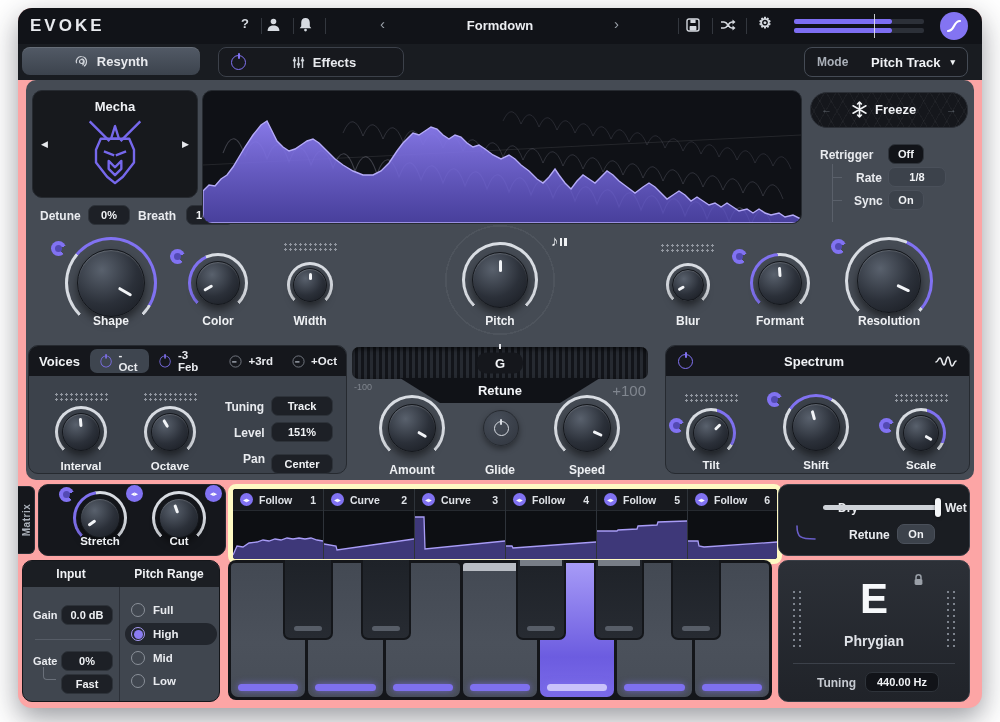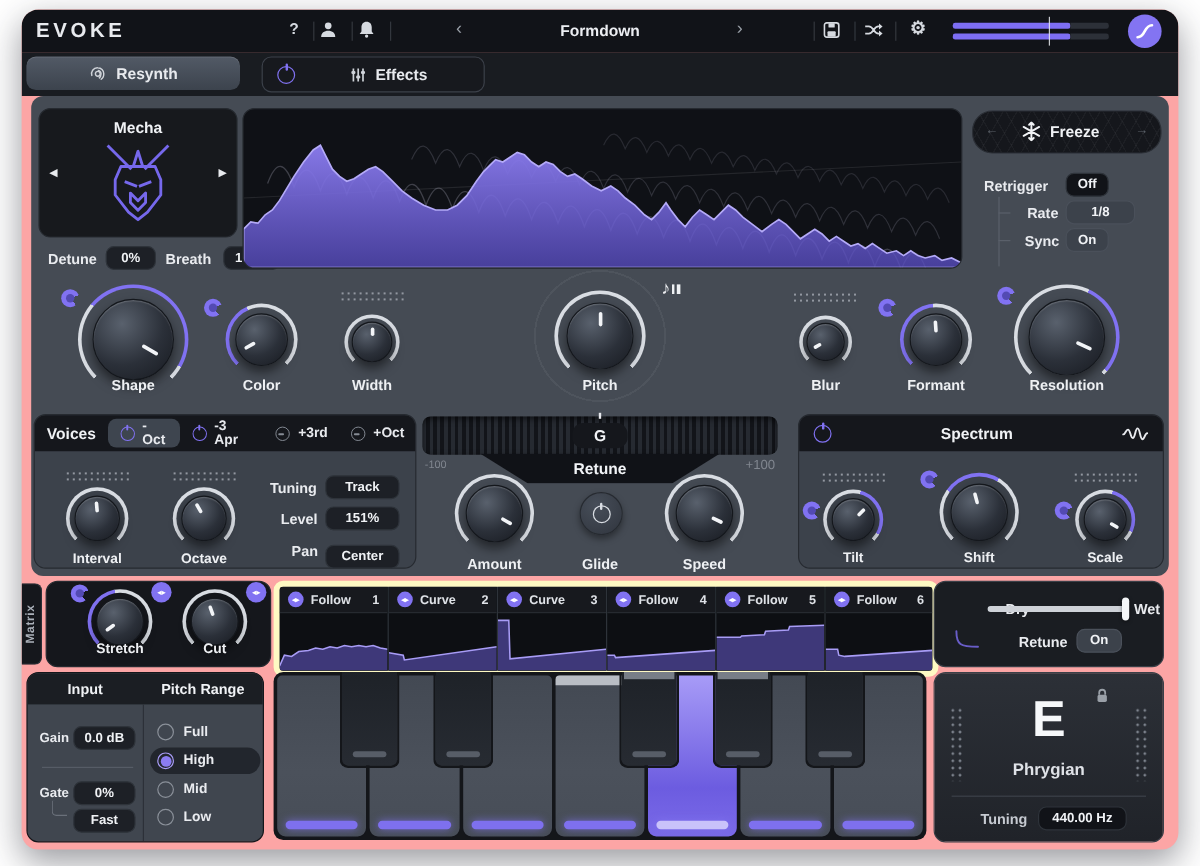--- a/index.html
+++ b/index.html
@@ -157,20 +157,25 @@
             </g>
             <g fill="#cfd3d9">
               <rect x="0.8" y="3.2" width="3.4" height="2.4" rx="1"></rect>
               <rect x="4.8" y="7" width="3.4" height="2.4" rx="1"></rect>
               <rect x="8.8" y="3.2" width="3.4" height="2.4" rx="1"></rect>
             </g>
           </svg>
       </span>
       <span>Effects</span>
     </div>
+    <div class="modebtn" style="left:786px;width:138px;">
+      <span>Mode</span>
+      <b style="margin-left:auto;">Pitch Track</b>
+      <span style="color:#f0f2f5;font-size:9px;">▾</span>
+    </div>
   </div>
 
   <div class="mainpanel">
 
     <div class="card" style="left:6px;top:10px;width:164px;height:106px;">
       <div class="abs" style="left:0;top:8px;width:100%;text-align:center;color:#f0f2f5;font-weight:bold;font-size:13px;">Mecha</div>
       <div class="abs" style="left:8px;top:48px;color:#e8eaee;font-size:9px;">◀</div>
       <div class="abs" style="right:8px;top:48px;color:#e8eaee;font-size:9px;">▶</div>
       <div class="abs" style="left:50%;top:24px;transform:translateX(-50%);">
         <svg width="76" height="76" viewBox="0 0 96 96" fill="none" stroke="#7668ec" stroke-width="3" stroke-linejoin="round">
@@ -319,21 +324,21 @@
 
     <div class="card" style="left:2px;top:265px;width:317px;height:127px;background:#3c424b;">
       <div class="sechead">
         <span style="color:#f0f2f5;font-weight:bold;font-size:13px;margin:0 10px;">Voices</span>
         <div class="vtab active">
           <span class="pw" style="color:#8172f2;transform:scale(.8);"></span>
           <span>-Oct</span>
         </div>
         <div class="vtab">
           <span class="pw" style="color:#8172f2;transform:scale(.8);"></span>
-          <span>-3 Apr</span>
+          <span>-3 Feb</span>
         </div>
         <div class="vtab">
           <span class="pw off" style="color:#868c95;transform:scale(.8);"></span>
           <span>+3rd</span>
         </div>
         <div class="vtab">
           <span class="pw off" style="color:#868c95;transform:scale(.8);"></span>
           <span>+Oct</span>
         </div>
       </div>
@@ -369,21 +374,21 @@
       <div class="pill abs" style="left:242px;top:108px;width:60px;">Center</div>
     </div>
 
     <div class="abs" style="left:326px;top:267px;width:296px;height:32px;border-radius:7px;background:
          repeating-linear-gradient(90deg,#262a31 0 3px,#121419 3px 6px);box-shadow:inset 0 2px 5px rgba(0,0,0,.6);">
       <div class="abs" style="left:50%;top:-3px;width:2px;height:5px;background:#e8eaee;transform:translateX(-50%);"></div>
       <div class="abs" style="left:50%;top:50%;transform:translate(-50%,-50%);background:#15171c;border-radius:9px;
            padding:3px 18px;color:#f2f4f7;font-weight:bold;font-size:13px;">G</div>
     </div>
     <div class="abs" style="left:328px;top:302px;color:#80868f;font-size:9px;">-100</div>
-    <div class="abs" style="right:328px;top:302px;color:#80868f;font-size:11px;">+100</div>
+    <div class="abs" style="right:328px;top:302px;color:#80868f;font-size:15px;">+100</div>
     <div class="abs" style="left:374px;top:298px;width:200px;height:25px;background:#101217;
          clip-path:polygon(0 0,100% 0,80% 100%,20% 100%);display:flex;align-items:center;justify-content:center;
          color:#f2f4f7;font-weight:bold;font-size:13px;">Retune</div>
     <div class="knob" style="--ring:66px;--cap:46px;--bg:#454b54;--tick:120deg;left:353px;top:315px;width:66px;height:66px;
                 --grad:conic-gradient(from -135deg,#d9dde3 0 270deg,transparent 270deg);">
       <div class="kring">
           <div class="khole"></div>
         </div>
         <div class="kcap"></div>
         <div class="ktick">

